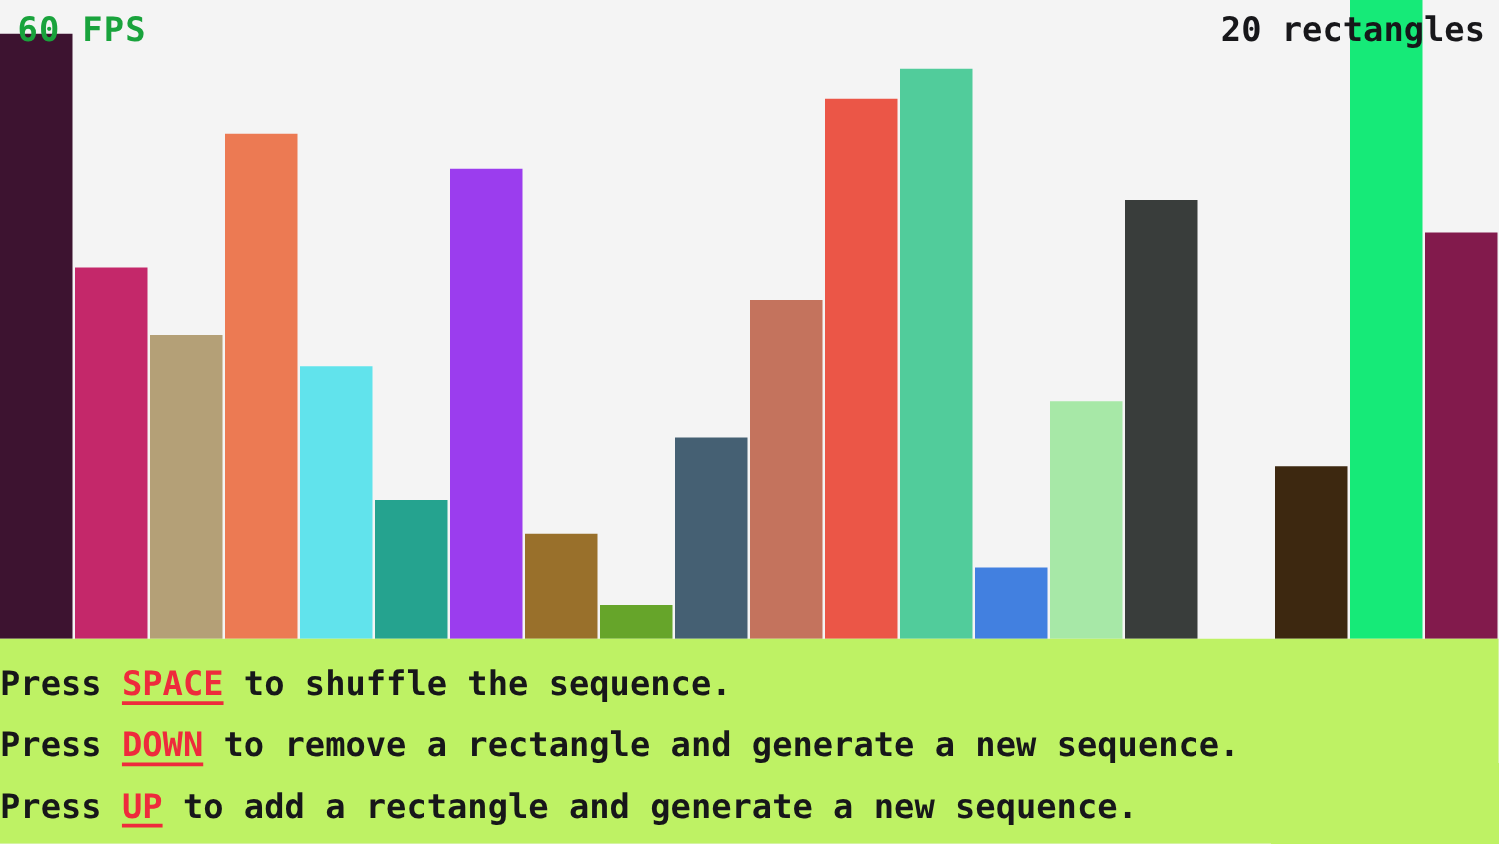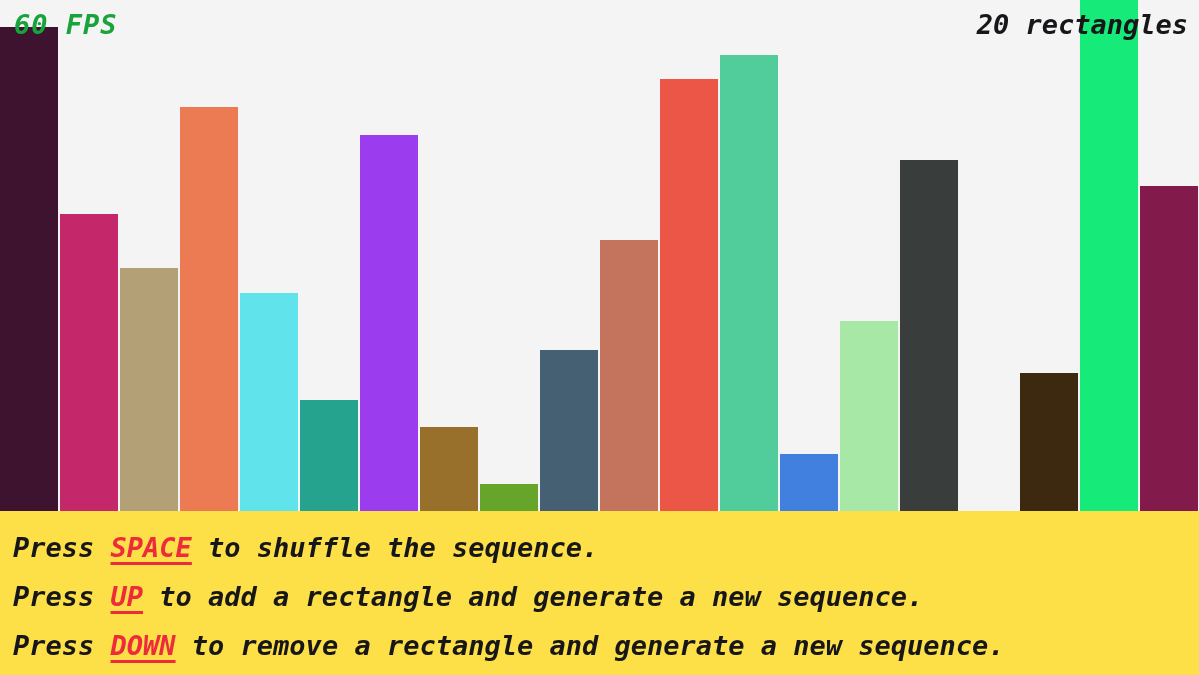--- a/index.html
+++ b/index.html
@@ -6,21 +6,20 @@
   html, body {
     width:1199px; height:675px;
     overflow:hidden;
     background:#f4f4f4;
     font-family:"DejaVu Sans Mono","Liberation Mono",monospace;
   }
   #stage {
     position:relative;
     width:1199px; height:665px;
     background:#f4f4f4;
-    font-style:italic;
   }
   
   #chart-area {
     position:absolute;
     left:0; top:0;
     width:1199px; height:511px;
   }
   .bar {
     position:absolute;
     bottom:0;
@@ -45,22 +44,21 @@
     color:#17171a;
     line-height:1;
     white-space:nowrap;
     text-align:right;
   }
   
   #instructions {
     position:absolute;
     left:0; top:511px;
     width:1199px; height:164px;
-    background:#fde047;
-    padding-left:13px;
+    background:#bef264;
     padding-top:12px;
   }
   .instr-line {
     font-size:27px;
     font-weight:bold;
     color:#17171a;
     line-height:49px;
     white-space:nowrap;
     letter-spacing:0px;
   }
@@ -97,17 +95,17 @@
       <div class="bar" style="left: 1080px; width: 58px; height: 511px; background: rgb(22, 234, 120);"></div>
       <div class="bar" style="left: 1140px; width: 58px; height: 325px; background: rgb(130, 26, 76);"></div>
     </div>
 
   <div id="fps-counter" style="color: rgb(25, 163, 60);">60 FPS</div>
 
   <div id="rect-counter" style="color: rgb(23, 23, 26);">20 rectangles</div>
 
   <div id="instructions">
       <div class="instr-line"><span>Press </span><span class="key">SPACE</span><span> to shuffle the sequence.</span></div>
+      <div class="instr-line"><span>Press </span><span class="key">DOWN</span><span> to remove a rectangle and generate a new sequence.</span></div>
       <div class="instr-line"><span>Press </span><span class="key">UP</span><span> to add a rectangle and generate a new sequence.</span></div>
-      <div class="instr-line"><span>Press </span><span class="key">DOWN</span><span> to remove a rectangle and generate a new sequence.</span></div>
     </div>
 
 </div>
 
 </body></html>

